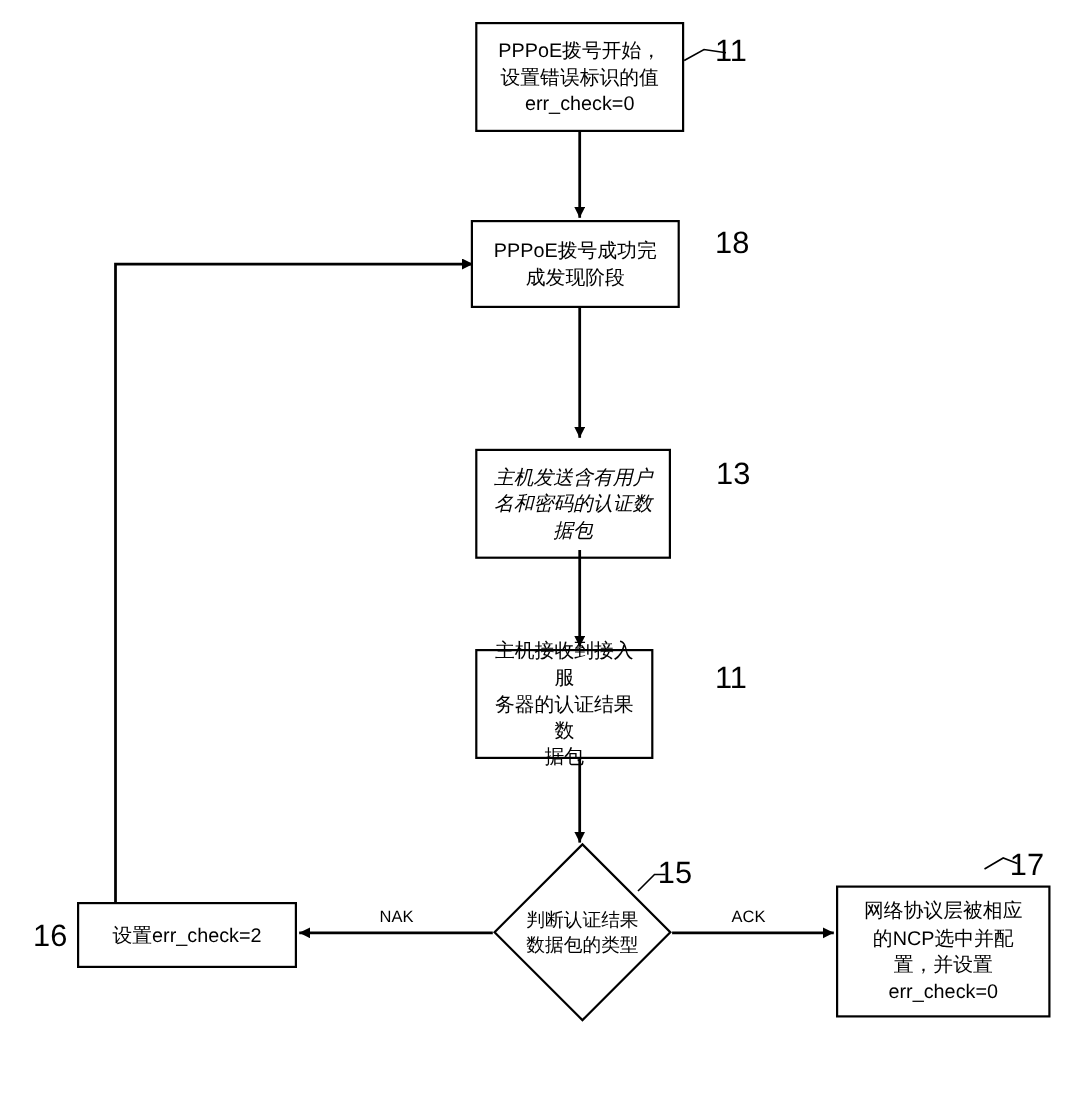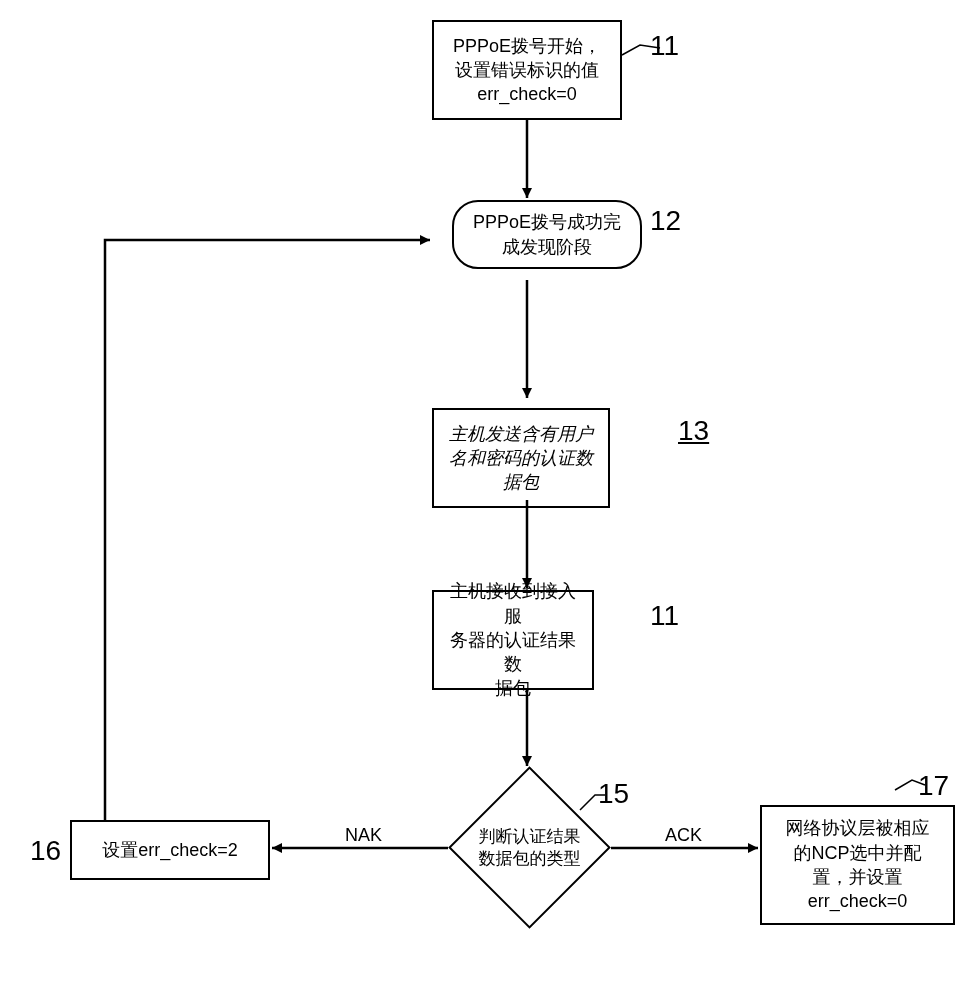--- a/index.html
+++ b/index.html
@@ -24,21 +24,21 @@
     font-size: 18px;
     line-height: 1.35;
   }
   .label {
     position: absolute;
     font-size: 28px;
     color: #000;
   }
   .edge-label {
     position: absolute;
-    font-size: 18px;
+    font-size: 15px;
     color: #000;
   }
   .diamond {
     position: absolute;
     border: 2px solid #000;
     background: #fff;
     transform: rotate(45deg);
     box-sizing: border-box;
   }
   .diamond .inner {
@@ -61,29 +61,29 @@
   }
 </style>
 </head>
 <body>
 
 <div class="box" style="left:432px; top:20px; width:190px; height:100px;">
   <span>PPPoE拨号开始，<br>设置错误标识的值<br>err_check=0</span>
 </div>
 <div class="label" style="left:650px; top:30px;">11</div>
 
-<div class="box" style="left:452px; top:200px; width:190px; height:69px;border-radius:26px;">
+<div class="box" style="left:428px; top:200px; width:190px; height:80px;">
   <span>PPPoE拨号成功完<br>成发现阶段</span>
 </div>
-<div class="label" style="left:650px; top:205px;">12</div>
+<div class="label" style="left:650px; top:205px;">18</div>
 
 <div class="box" style="left:432px; top:408px; width:178px; height:100px;font-style:italic;">
   <span>主机发送含有用户<br>名和密码的认证数<br>据包</span>
 </div>
-<div class="label" style="left:678px; top:415px;text-decoration:underline;">13</div>
+<div class="label" style="left:651px; top:415px;">13</div>
 
 <div class="box" style="left:432px; top:590px; width:162px; height:100px;">
   <span>主机接收到接入服<br>务器的认证结果数<br>据包</span>
 </div>
 <div class="label" style="left:650px; top:600px;">11</div>
 
 <div class="diamond" style="left:472px; top:790px; width:115px; height:115px;">
   <div class="inner">
     <span>判断认证结果<br>数据包的类型</span>
   </div>

